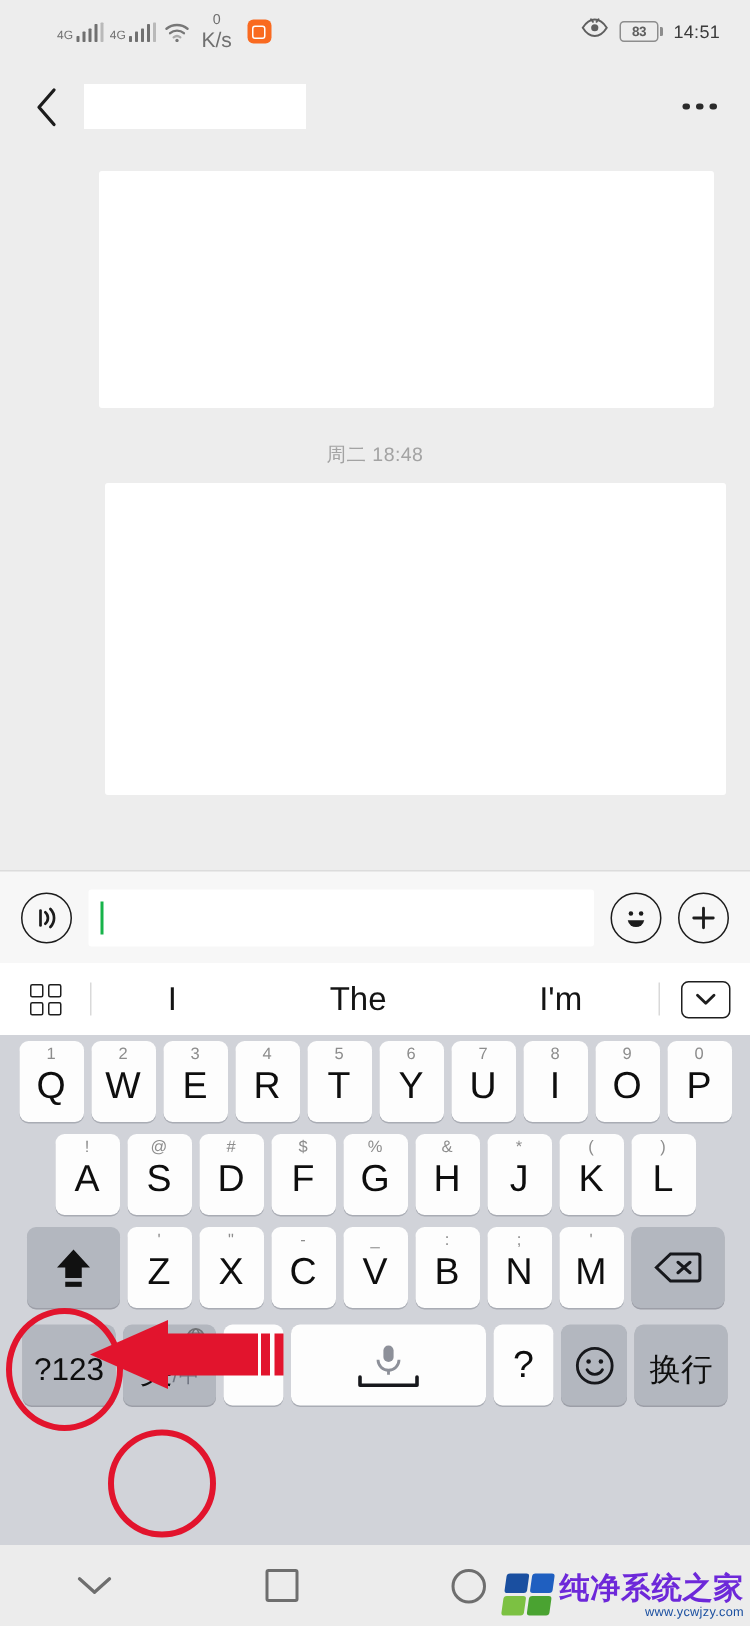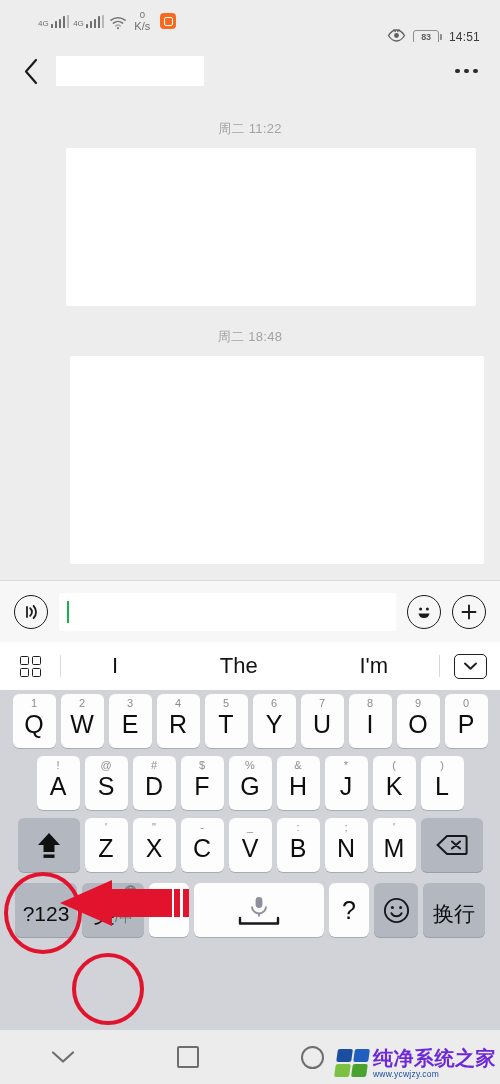--- a/index.html
+++ b/index.html
@@ -13,32 +13,32 @@
   }
   .phone { width:500px; height:1084px; position:relative; display:flex; flex-direction:column; }
 
   
   .statusbar {
     height:42px; background:#ededed; flex:0 0 42px;
     display:flex; padding:0 16px;
     position:relative;
   }
   .sb-left { display:flex; align-items:center; gap:4px; margin-left:22px; }
-  .sb-right { display:flex; align-items:center; gap:7px; position:absolute; right:20px; top:16px; height:42px; }
+  .sb-right { display:flex; align-items:center; gap:7px; position:absolute; right:20px; top:0; height:42px; }
   .sig-group { display:flex; align-items:flex-end; gap:1px; }
   .sig-label { font-size:8px; color:#6f6f6f; align-self:flex-start; margin-top:5px; margin-right:1px; line-height:1; }
   .bars { display:flex; align-items:flex-end; gap:1.5px; height:13px; }
   .bars i { display:block; width:2.5px; background:#707070; border-radius:.5px; }
   .bars i:nth-child(1){height:4px;} .bars i:nth-child(2){height:6.5px;}
   .bars i:nth-child(3){height:9px;} .bars i:nth-child(4){height:11.5px;}
   .bars i:nth-child(5){height:13px; background:#b9b9b9;}
   .wifi { position:relative; width:16px; height:13px; margin:0 2px; }
   .netspeed { display:flex; flex-direction:column; align-items:center; line-height:1; margin-left:2px; }
   .netspeed .n { font-size:9.5px; color:#6f6f6f; }
-  .netspeed .u { font-size:11px; color:#6f6f6f; margin-top:1px; }
+  .netspeed .u { font-size:14px; color:#6f6f6f; margin-top:1px; }
   .appicon { width:16px; height:16px; border-radius:4px; background:#f96a20; margin-left:6px;
              display:flex; align-items:center; justify-content:center; }
   .appicon span { width:9px; height:9px; border:1.4px solid #fff; border-radius:2px; display:block; }
   .battery { display:flex; align-items:center; }
   .batt-body { width:26px; height:14px; border:1.4px solid #8d8d8d; border-radius:3px;
                display:flex; align-items:center; justify-content:center; }
   .batt-body b { font-size:9px; color:#5f5f5f; font-weight:700; letter-spacing:-.3px; }
   .batt-cap { width:2px; height:6px; background:#8d8d8d; border-radius:0 1px 1px 0; margin-left:1px; }
   .clock { font-size:12px; color:#3b3b3b; letter-spacing:.2px; }
 
@@ -111,21 +111,21 @@
   
   .watermark { position:absolute; right:4px; bottom:6px; display:flex; align-items:center; gap:5px; }
   .wm-logo { display:grid; grid-template-columns:15px 15px; grid-template-rows:13px 13px;
              gap:2px; transform:skewX(-8deg); }
   .wm-logo i { display:block; border-radius:2px; }
   .wm-logo i:nth-child(1){background:#1a4fa0;} .wm-logo i:nth-child(2){background:#1f5fc0;}
   .wm-logo i:nth-child(3){background:#7cc142;} .wm-logo i:nth-child(4){background:#4aa331;}
   .wm-text { display:flex; flex-direction:column; line-height:1; }
   .wm-cn { font-size:20px; font-weight:700; color:#6d28d9; letter-spacing:.5px;
            font-family:"DejaVu Sans",sans-serif; }
-  .wm-url { font-size:8.5px; color:#1a4fa0; margin-top:2px; letter-spacing:.2px; }
+  .wm-url { font-size:8.5px; color:#1a4fa0; margin-top:2px; letter-spacing:.2px;text-align:right; }
 
   
   .annot { position:absolute; pointer-events:none; }
   .ring { border:4px solid #e2142d; border-radius:50%; }
   #ring-shift { left:4px; top:872px; width:78px; height:82px; }
   #ring-lang { left:72px; top:953px; width:72px; height:72px; }
   #arrow-shift { left:60px; top:880px; width:150px; height:46px; }
 </style>
 </head>
 <body>
@@ -196,21 +196,20 @@
     </div>
     <div class="title-redact"></div>
     <div class="more-btn">
       <i></i>
       <i></i>
       <i></i>
     </div>
   </div>
 
   <div class="chat">
-    <div class="daystamp">周二 11:22</div>
     <div class="bubble b1"></div>
     <div class="daystamp" style="margin-top:22px">周二 18:48</div>
     <div class="bubble b2"></div>
   </div>
 
   <div class="inputbar">
     <div class="circ-icon">
       <svg width="18" height="18" viewBox="0 0 18 18">
         <path d="M5 4 L5 14" stroke="#1c1c1c" stroke-width="1.8" stroke-linecap="round"></path>
         <path d="M8.2 5.2a5 5 0 0 1 0 7.6" stroke="#1c1c1c" stroke-width="1.8" fill="none" stroke-linecap="round"></path>

